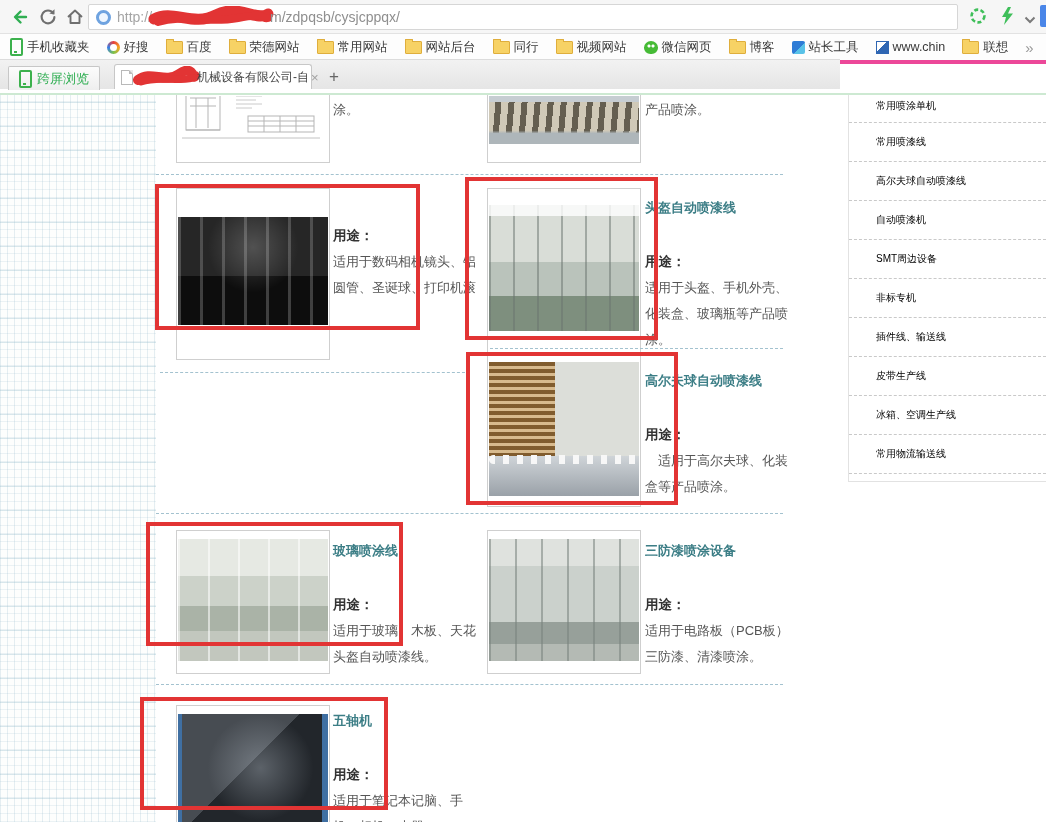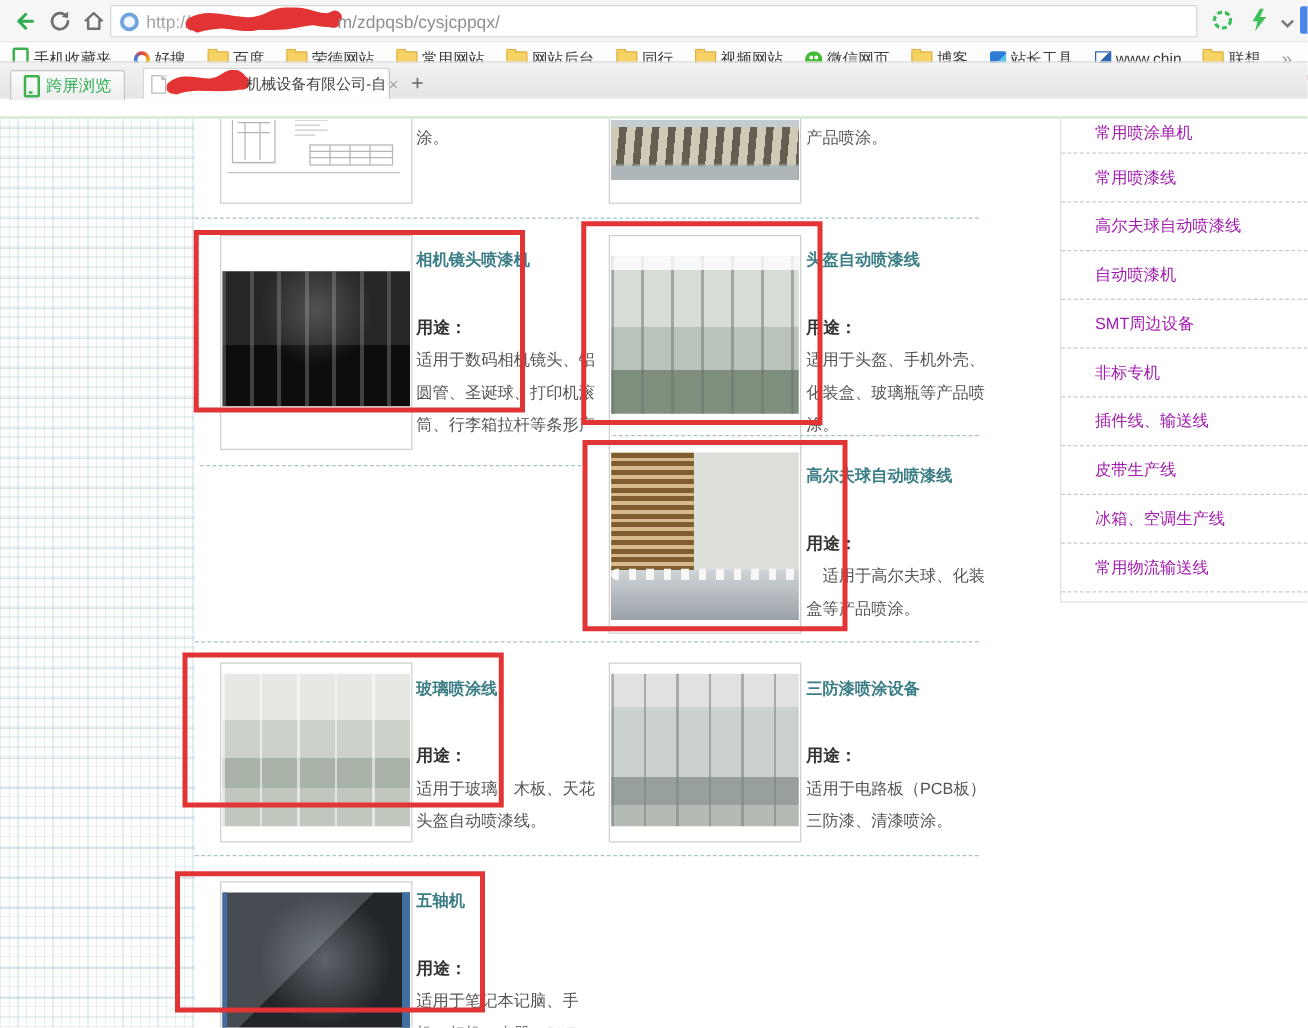--- a/index.html
+++ b/index.html
@@ -33,21 +33,21 @@
     radial-gradient(circle at 9px 5px,#fff 1.3px,transparent 1.8px),#46bb36;}
   .chinaz-ic{width:13px;height:13px;border-radius:2px;background:linear-gradient(135deg,#2e7cd6 0 55%,#59c2e8 55%);}
   .site-ic{width:13px;height:13px;border:1px solid #2f66b3;box-sizing:border-box;background:linear-gradient(135deg,#fff 0 45%,#2f66b3 45%);}
   .bk-more{font-size:15px;color:#9a9a9a;margin-right:10px;cursor:pointer;}
   .dots-v{width:3px;height:13px;margin:0 12px 0 auto;background:radial-gradient(circle at 1.5px 2px,#c0c0c0 1.2px,transparent 1.6px),radial-gradient(circle at 1.5px 6.5px,#c0c0c0 1.2px,transparent 1.6px),radial-gradient(circle at 1.5px 11px,#c0c0c0 1.2px,transparent 1.6px);}
   .ext-ic{width:13px;height:13px;margin-right:4px;background:
     linear-gradient(90deg,transparent 0 5.5px,#fff 5.5px 7.5px,transparent 7.5px),
     linear-gradient(0deg,transparent 0 5.5px,#fff 5.5px 7.5px,transparent 7.5px),
     conic-gradient(#4e9de0 0 25%,#f1c40f 0 50%,#e8605a 0 75%,#7cc24a 0);}
   
-  .tabbar{position:absolute;left:0;top:49px;width:1046px;height:29px;background:linear-gradient(#f2f2f2,#e5e5e5);border-top:1px solid #dcdcdc;}
+  .tabbar{position:absolute;left:0;top:59px;width:840px;height:29px;background:linear-gradient(#f2f2f2,#e5e5e5);border-top:1px solid #dcdcdc;}
   .greenline{position:absolute;left:0;top:93px;width:1046px;height:2px;background:#cde9d2;}
   .castbtn{position:absolute;left:8px;top:6px;height:23px;padding:0 10px;display:flex;align-items:center;background:linear-gradient(#fcfcfc,#eeeeee);border:1px solid #c7c7c7;border-bottom:none;border-radius:2px 2px 0 0;cursor:pointer;}
   .castbtn .phone-ic{margin-right:5px;}
   .castbtn span{font-size:13px;color:#2fae52;}
   .tab{position:absolute;left:114px;top:4px;width:198px;height:25px;background:#fff;border:1px solid #c7c7c7;border-bottom:none;border-radius:3px 3px 0 0;display:flex;align-items:center;padding:0 6px;box-sizing:border-box;cursor:pointer;}
   .doc-ic{width:10px;height:13px;background:#fff;border:1px solid #b9b9b9;position:relative;flex:none;margin-right:2px;}
   .doc-ic::after{content:"";position:absolute;right:-1px;top:-1px;border-style:solid;border-width:0 4px 4px 0;border-color:transparent #e9e9e9 #b9b9b9 transparent;}
   .scrib-tab{width:66px;height:22px;flex:none;margin:0 -2px;}
   .tabtitle{font-size:12px;color:#444;white-space:nowrap;overflow:hidden;width:112px;flex:none;}
   .tabclose{font-size:13px;color:#a2a2a2;margin-left:2px;cursor:pointer;}
@@ -62,21 +62,21 @@
   .imgbox{position:absolute;width:152px;background:#fff;border:1px solid #cfcfcf;cursor:pointer;}
   .photo{position:absolute;left:1px;right:1px;}
   .dash{position:absolute;height:0;border-top:1px dashed #a3c2cf;}
   .tblock{position:absolute;width:156px;}
   .tl{height:26px;line-height:26px;font-size:13px;color:#555;white-space:nowrap;}
   .ptitle{color:#3c7e86;font-weight:bold;cursor:pointer;}
   .usage{color:#333;font-weight:bold;font-size:13.5px;margin-top:28px;}
   .redbox{position:absolute;border:4px solid #e23434;pointer-events:none;}
   
   .sbar{position:absolute;left:848px;top:0;width:197px;height:380px;border-left:1px solid #e2e2e2;border-bottom:1px solid #e2e2e2;background:#fff;padding-bottom:6px;}
-  .sb-item{height:38px;line-height:38px;border-bottom:1px dashed #c9c9c9;padding-left:27px;font-size:13px;color:#a21caf;white-space:nowrap;cursor:pointer;}
+  .sb-item{height:38px;line-height:38px;border-bottom:1px dashed #c9c9c9;padding-left:27px;font-size:10px;color:#000000;white-space:nowrap;cursor:pointer;}
   .sb-item.first{height:27px;line-height:21px;}
   
   .ph-cad{background:#fff;}
   .ph-slats{background:
     linear-gradient(#c6cdd2 0 12%,rgba(0,0,0,0) 12% 72%,#aeb6ba 78%),
     repeating-linear-gradient(95deg,rgba(215,208,190,.9) 0 7px,rgba(96,90,76,.9) 7px 13px),#8f897b;}
   .ph-lens{background:
     radial-gradient(circle at 50% 28%,rgba(255,255,255,.20),transparent 42%),
     repeating-linear-gradient(90deg,rgba(140,140,140,.4) 0 3px,transparent 3px 22px),
     linear-gradient(#262626 0 55%,#0d0d0d 55%);}
@@ -248,25 +248,23 @@
   </div>
   <div class="tblock" style="left:645px;top:2px">
     <div class="tl">产品喷涂。</div>
   </div>
   <div class="dash" style="left:156px;top:79px;width:627px"></div>
 
   <div class="imgbox" style="left:176px;top:93px;height:170px">
     <div class="photo ph-lens" style="top:28px;height:108px"></div>
   </div>
   <div class="tblock" style="left:333px;top:100px">
-    <div class="tl ptitle">相机镜头喷漆机</div>
     <div class="tl usage">用途：</div>
     <div class="tl">适用于数码相机镜头、铝</div>
     <div class="tl">圆管、圣诞球、打印机滚</div>
-    <div class="tl">筒、行李箱拉杆等条形产</div>
   </div>
 
   <div class="imgbox" style="left:487px;top:93px;height:170px">
     <div class="photo ph-helmet" style="top:16px;height:126px"></div>
   </div>
   <div class="tblock" style="left:645px;top:100px">
     <div class="tl ptitle">头盔自动喷漆线</div>
     <div class="tl usage">用途：</div>
     <div class="tl">适用于头盔、手机外壳、</div>
     <div class="tl">化装盒、玻璃瓶等产品喷</div>

